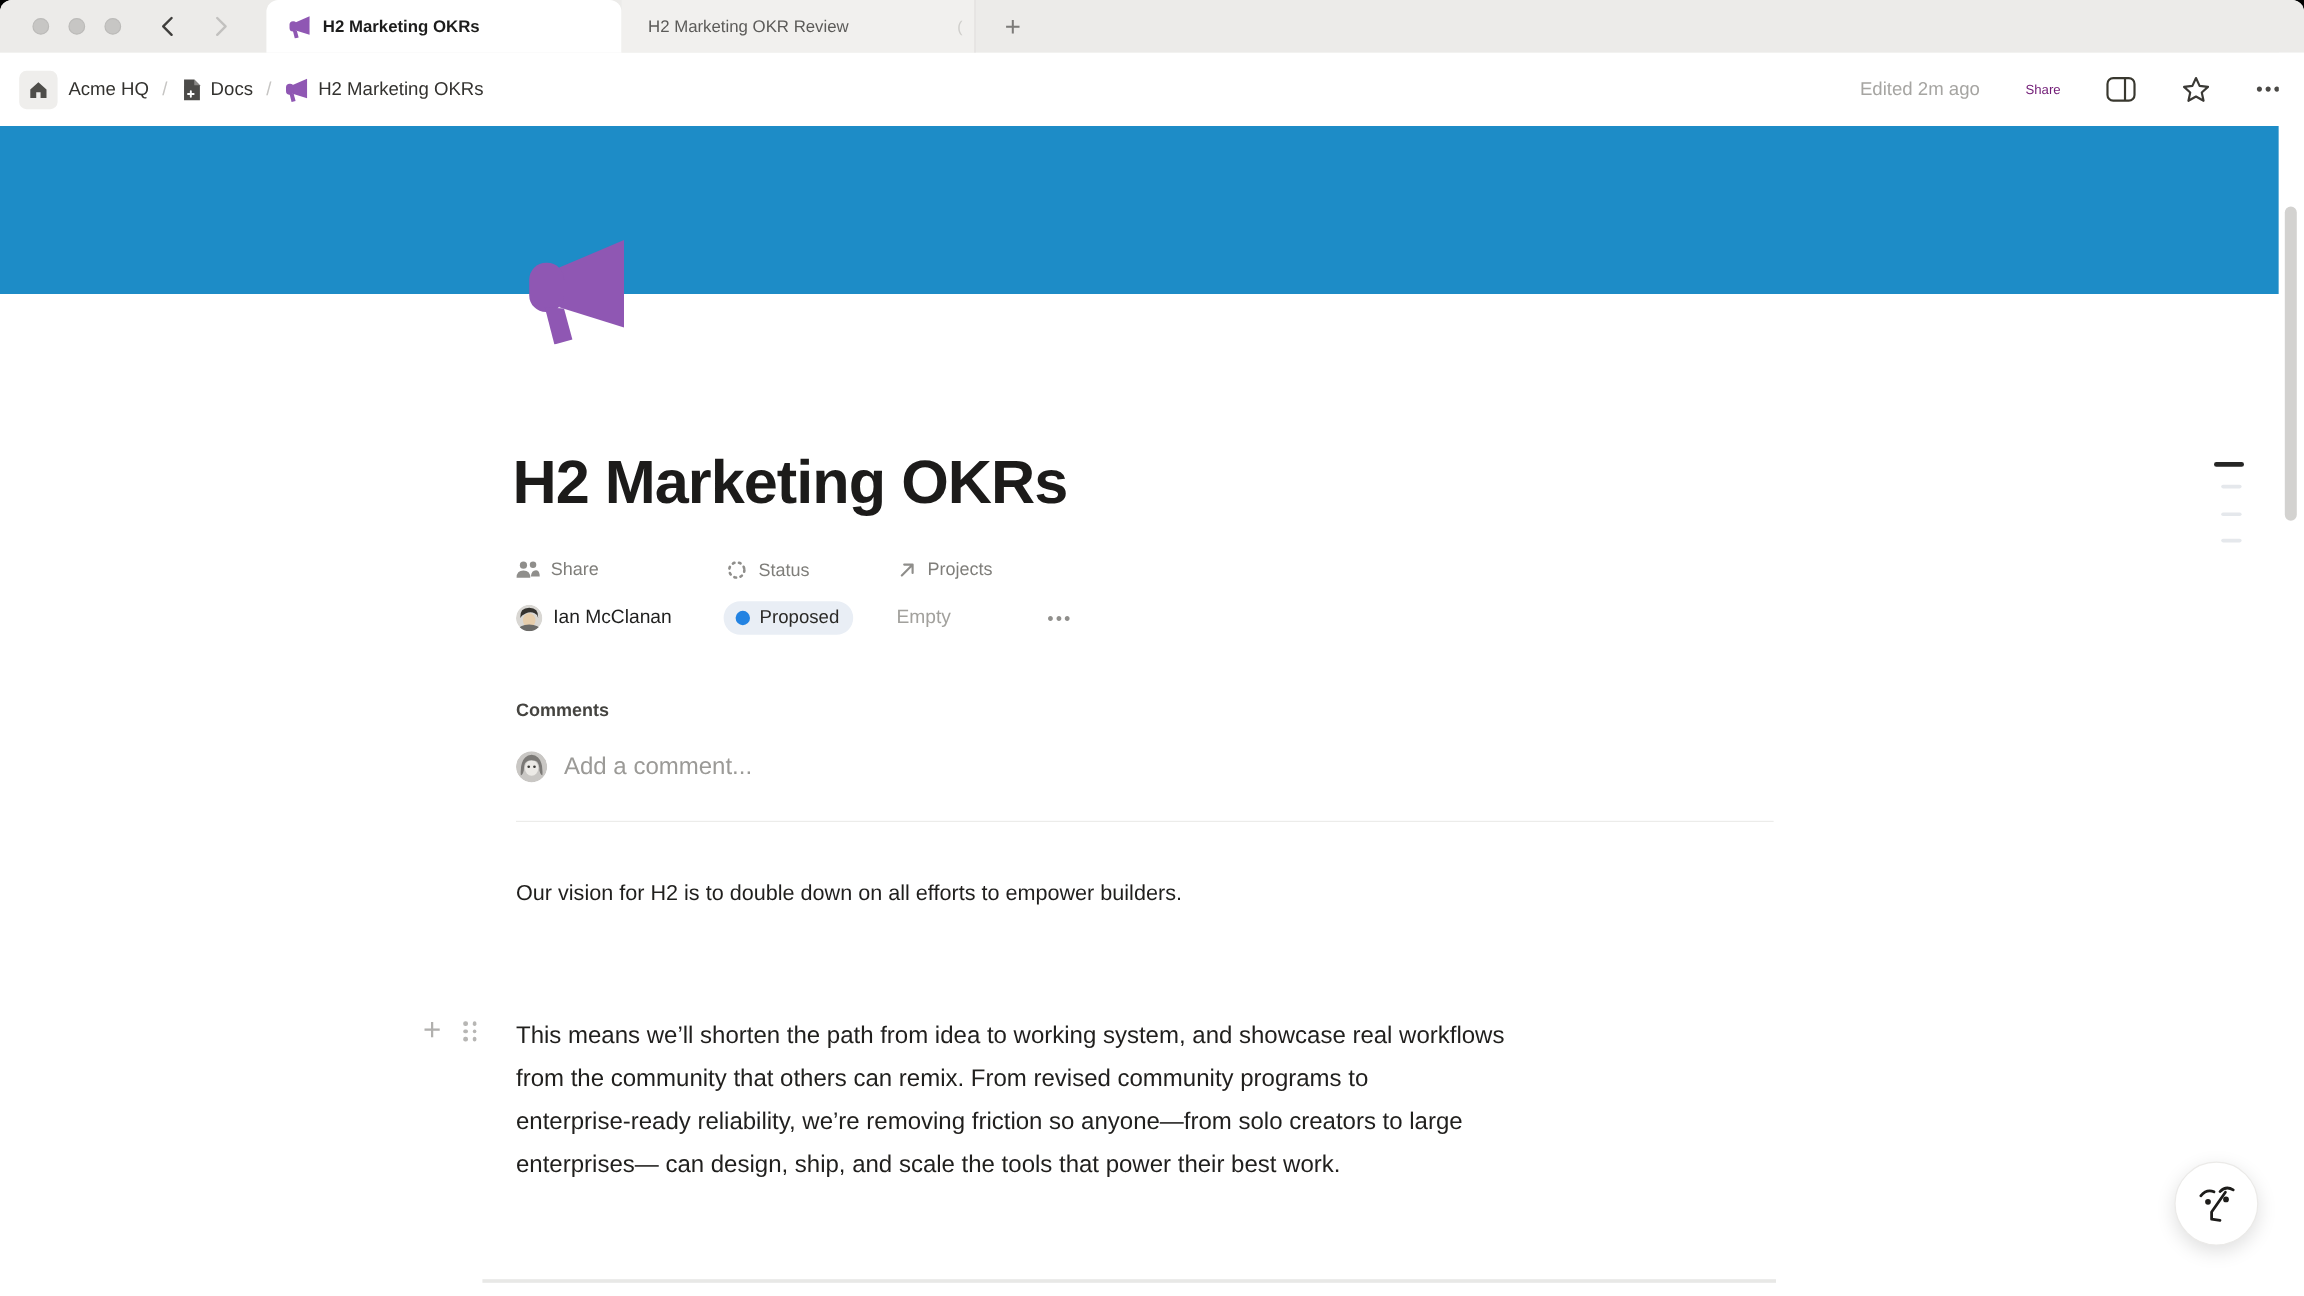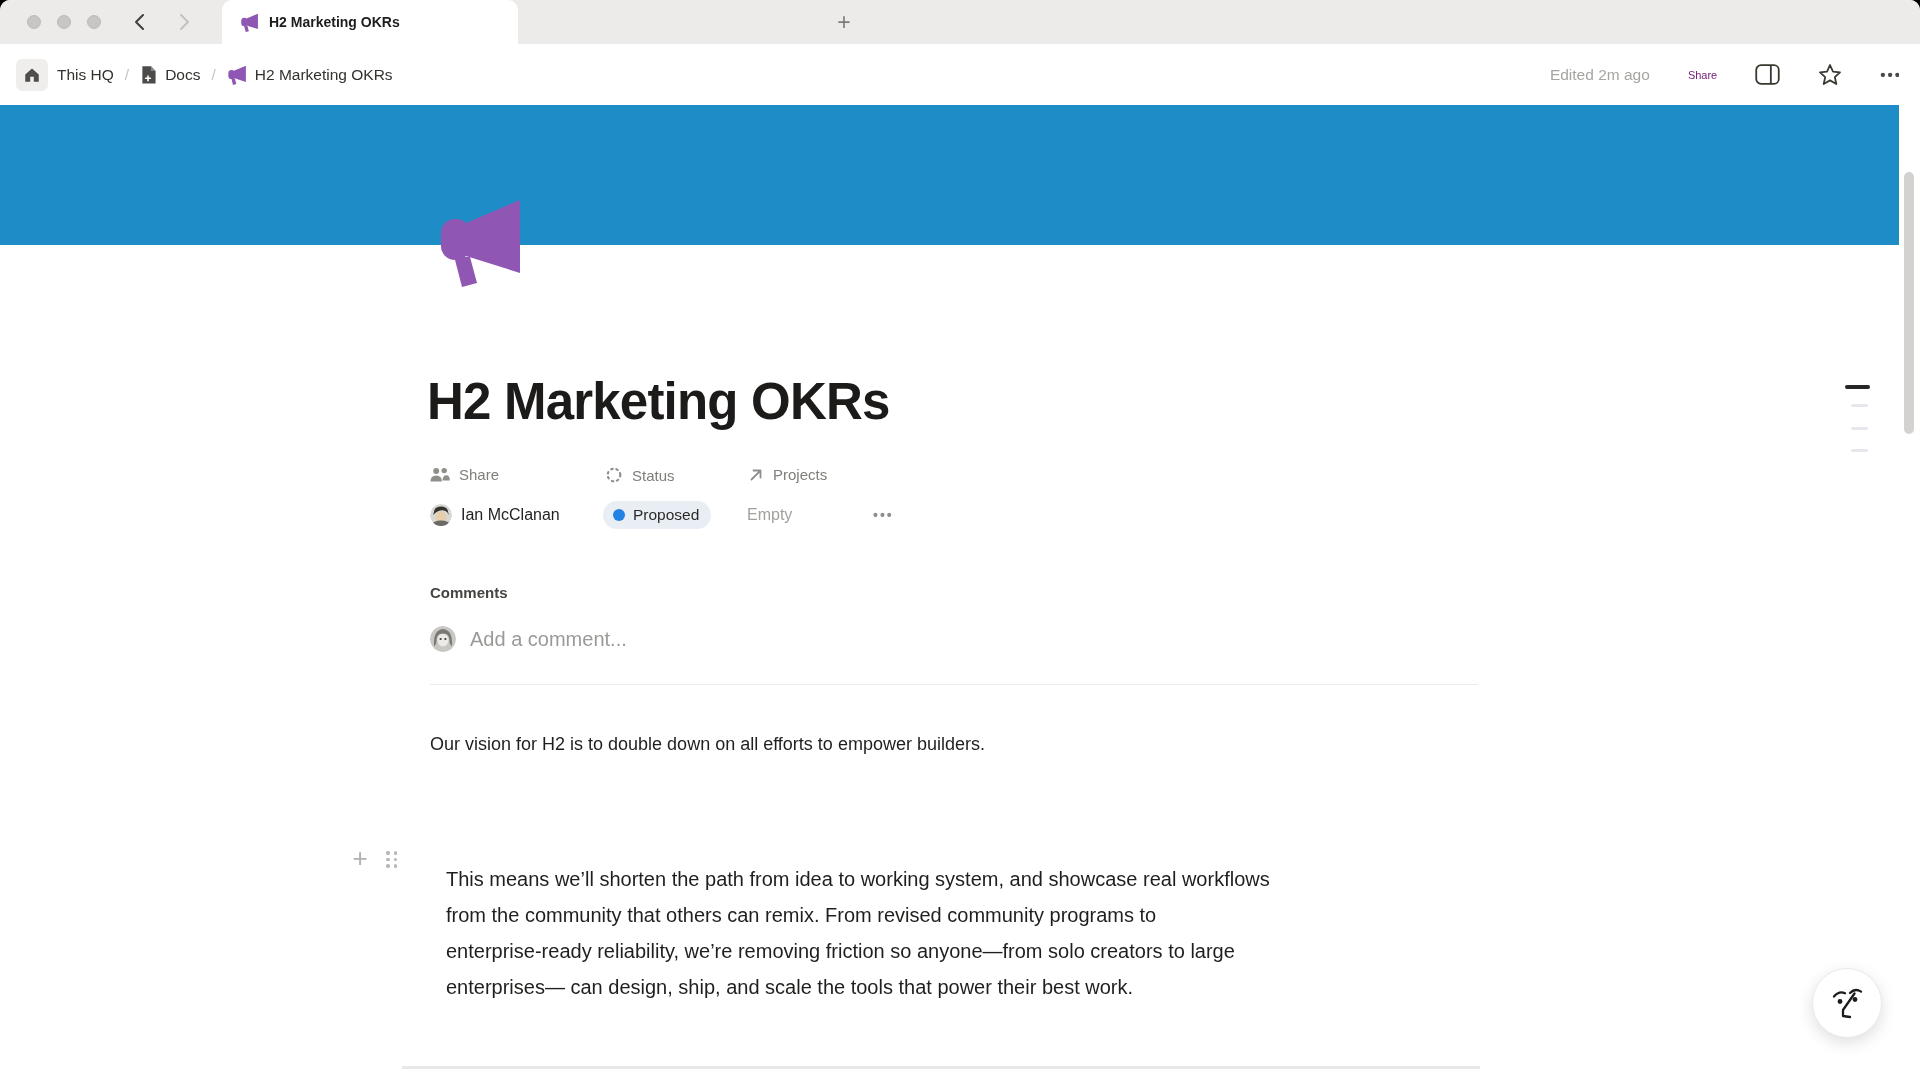--- a/index.html
+++ b/index.html
@@ -92,33 +92,37 @@
       <svg class="tab-icon" width="19" height="19" viewBox="0 0 90 90">
         <g fill="#8f57b3" style="fill: rgb(143, 87, 179);">
           <path d="M85,3 L85,76 L31,59 L31,26 Z"></path>
           <rect x="6" y="22" width="29" height="41" rx="14"></rect>
           <path d="M19,59 L35,60 L42,86 L27,90 Z"></path>
         </g>
       </svg>
       <span>H2 Marketing OKRs</span>
     </div>
 
+    <div class="tab tab-inactive">
+      <span>H2 Marketing OKR Review</span>
+      <span class="tab-loading">(</span>
+    </div>
 
     <span class="plus-tab">+</span>
   </div>
 
   <div class="topbar">
     <div class="breadcrumb">
       <span class="home-btn">
         <svg width="18" height="18" viewBox="0 0 20 20">
           <path d="M2.5,9.5 L10,2.8 L17.5,9.5 L17.5,17.5 L12,17.5 L12,12 L8,12 L8,17.5 L2.5,17.5 Z" fill="#4e4d4a"></path>
         </svg>
       </span>
       <span class="crumb">
-        <span>This HQ</span>
+        <span>Acme HQ</span>
       </span>
       <span class="crumb-sep">/</span>
       <span class="crumb">
         <svg width="17" height="20" viewBox="0 0 18 20">
           <path d="M2.5,0.8 L11.5,0.8 L16.5,5.8 L16.5,19 L2.5,19 Z" fill="#4c4b49"></path>
           <path d="M11.5,0.8 L11.5,5.8 L16.5,5.8 Z" fill="#8a8987"></path>
           <path d="M6,13.5 H11 M8.5,11 V16" stroke="#ffffff" stroke-width="1.7" stroke-linecap="round"></path>
         </svg>
         <span>Docs</span>
       </span>
@@ -219,21 +223,21 @@
         <path d="M4,20 Q3,4 13,3 Q23,4 22,20 Q20.5,20 19.5,16 Q19.5,9 16,8 Q10,6.5 7.5,10 Q6.5,12 6.5,16 Q5.5,20 4,20 Z" fill="#7b7976"></path>
         <circle cx="10.6" cy="13" r="1.1" fill="#3a3936"></circle>
           <circle cx="15.4" cy="13" r="1.1" fill="#3a3936"></circle>
       </svg>
       <span class="comment-placeholder">Add a comment...</span>
     </div>
 
     <div class="divider1"></div>
 
     <p class="p1" style="margin:0">Our vision for H2 is to double down on all efforts to empower builders.</p>
-    <p class="p2" style="margin:16px">This means we’ll shorten the path from idea to working system, and showcase real workflows
+    <p class="p2" style="margin:0">This means we’ll shorten the path from idea to working system, and showcase real workflows
 from the community that others can remix. From revised community programs to
 enterprise-ready reliability, we’re removing friction so anyone—from solo creators to large
 enterprises— can design, ship, and scale the tools that power their best work.</p>
 
     <div class="divider2"></div>
   </div>
 
   <span class="block-plus">+</span>
   <span class="drag-handle">
     <i></i>

